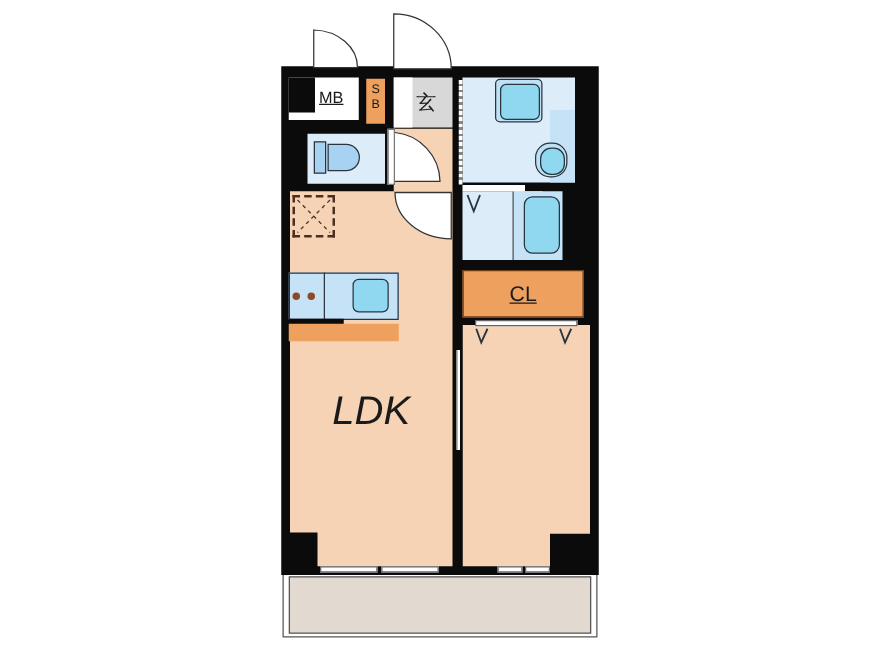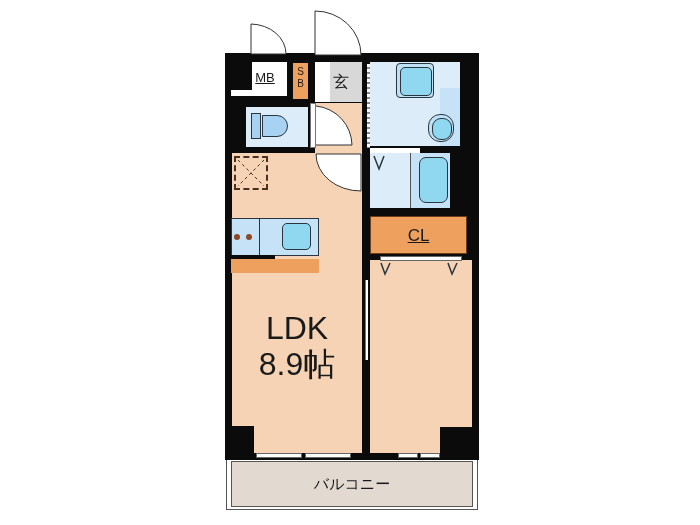--- a/index.html
+++ b/index.html
@@ -15,21 +15,20 @@
     .big { font-size:32px; line-height:36px; }
     svg { position:absolute; overflow:visible; }
   </style>
 </head>
 <body>
 
 <div class="abs" style="left:0;top:0;width:700px;height:525px;">
 
   <div class="abs" style="left:226px;top:458px;width:252px;height:52px;background:#fff;border:1px solid #555;">
     <div class="abs" style="left:4px;top:2px;width:242px;height:46px;background:#e2d9d0;border:1px solid #555;"></div>
-    <div class="abs label" style="left:0;top:16px;width:250px;font-size:15px;">バルコニー</div>
   </div>
 
   <div class="abs wall" style="left:225px;top:53px;width:254px;height:407px;"></div>
 
   <div class="abs floor" style="left:232px;top:153px;width:130px;height:300px;"></div>
   <div class="abs floor" style="left:315px;top:103px;width:47px;height:50px;"></div>
 
   <div class="abs wall" style="left:232px;top:426px;width:22px;height:28px;"></div>
 
   <div class="abs floor" style="left:370px;top:260px;width:102px;height:193px;"></div>
@@ -106,23 +105,22 @@
     </svg>
 
   <div class="abs" style="left:231px;top:218px;width:88px;height:38px;background:#c6e2f7;border:1px solid #2a3540;"></div>
   <div class="abs" style="left:259px;top:218px;width:1px;height:38px;background:#2a3540;"></div>
   <div class="abs" style="left:234px;top:234px;width:6px;height:6px;border-radius:50%;background:#8b4a25;"></div>
   <div class="abs" style="left:246px;top:234px;width:6px;height:6px;border-radius:50%;background:#8b4a25;"></div>
   <div class="abs fixture-in" style="left:282px;top:223px;width:29px;height:27px;"></div>
   <div class="abs" style="left:231px;top:255px;width:44px;height:5px;background:#0b0b0b;"></div>
   <div class="abs orange" style="left:231px;top:259px;width:88px;height:14px;"></div>
 
-  <div class="abs label big" style="left:232px;top:310px;width:130px;">
+  <div class="abs label big" style="left:232px;top:310px;width:130px;font-style:italic;">
     <div>LDK</div>
-    <div>8.9帖</div>
   </div>
 
   <div class="abs" style="left:256px;top:453px;width:46px;height:5px;background:#fff;border:1px solid #666;"></div>
   <div class="abs" style="left:305px;top:453px;width:46px;height:5px;background:#fff;border:1px solid #666;"></div>
   <div class="abs" style="left:398px;top:453px;width:20px;height:5px;background:#fff;border:1px solid #666;"></div>
   <div class="abs" style="left:420px;top:453px;width:20px;height:5px;background:#fff;border:1px solid #666;"></div>
 
 </div>
 
 </body></html>

